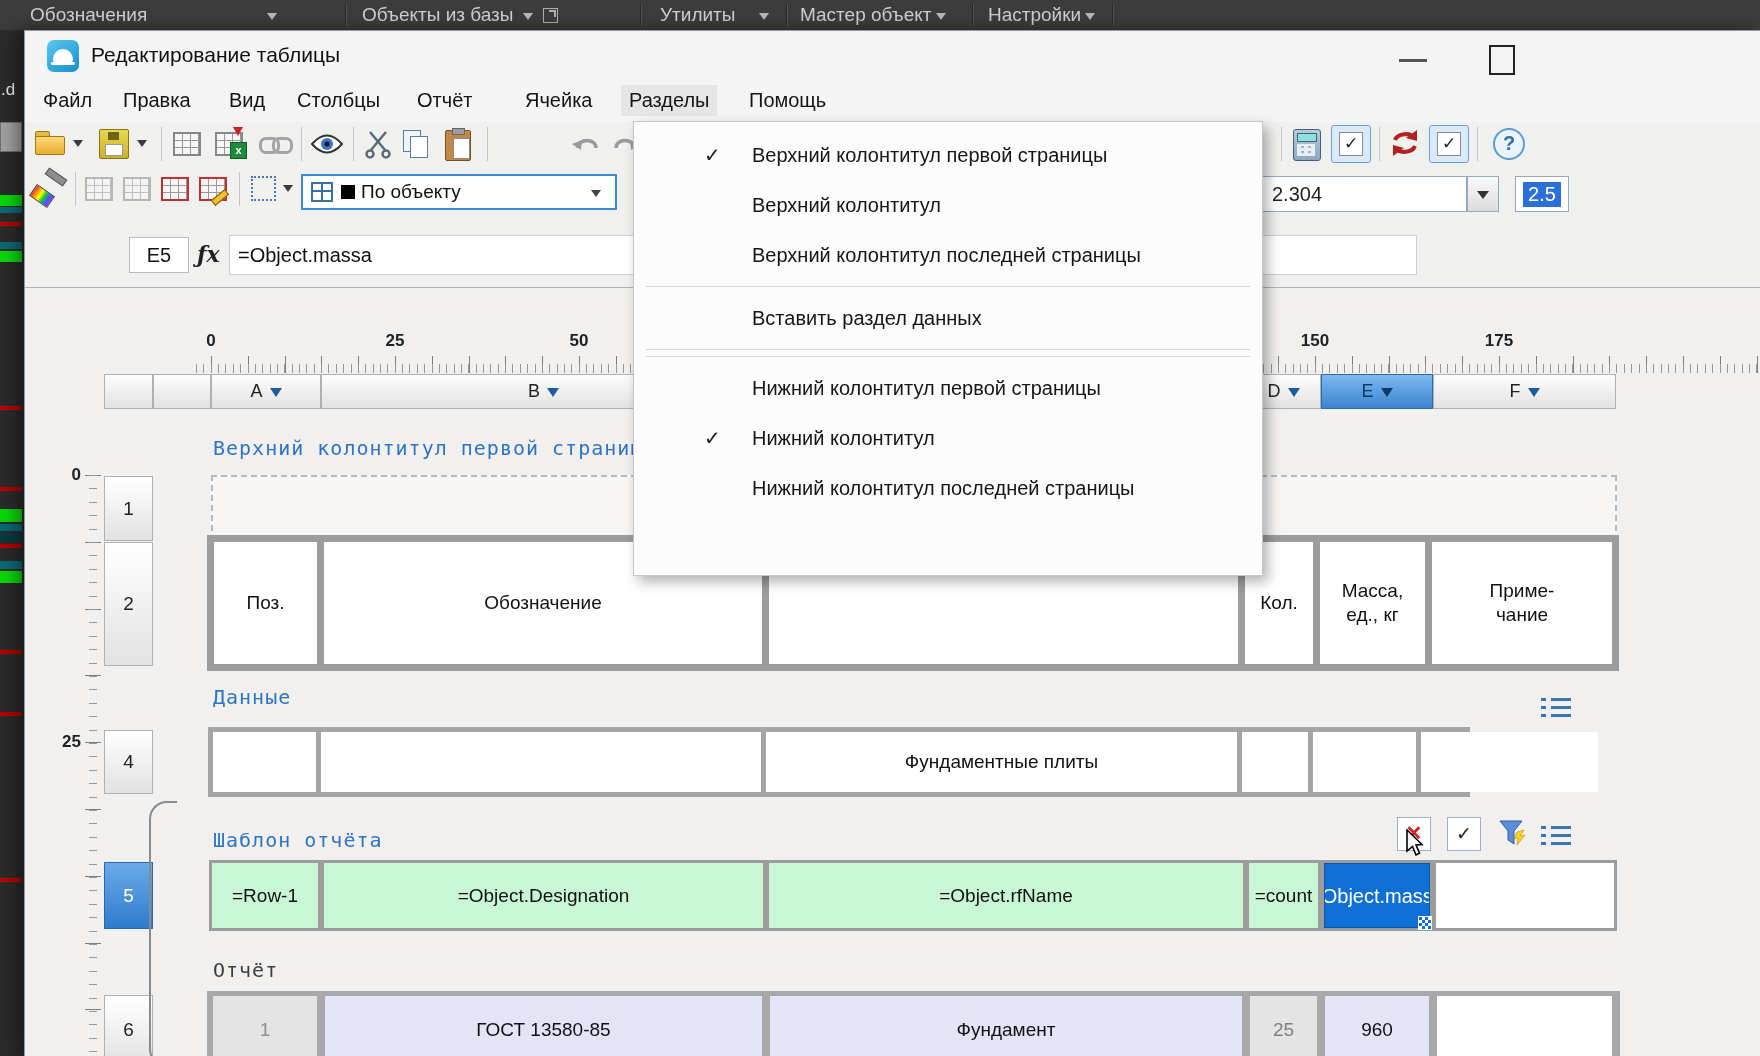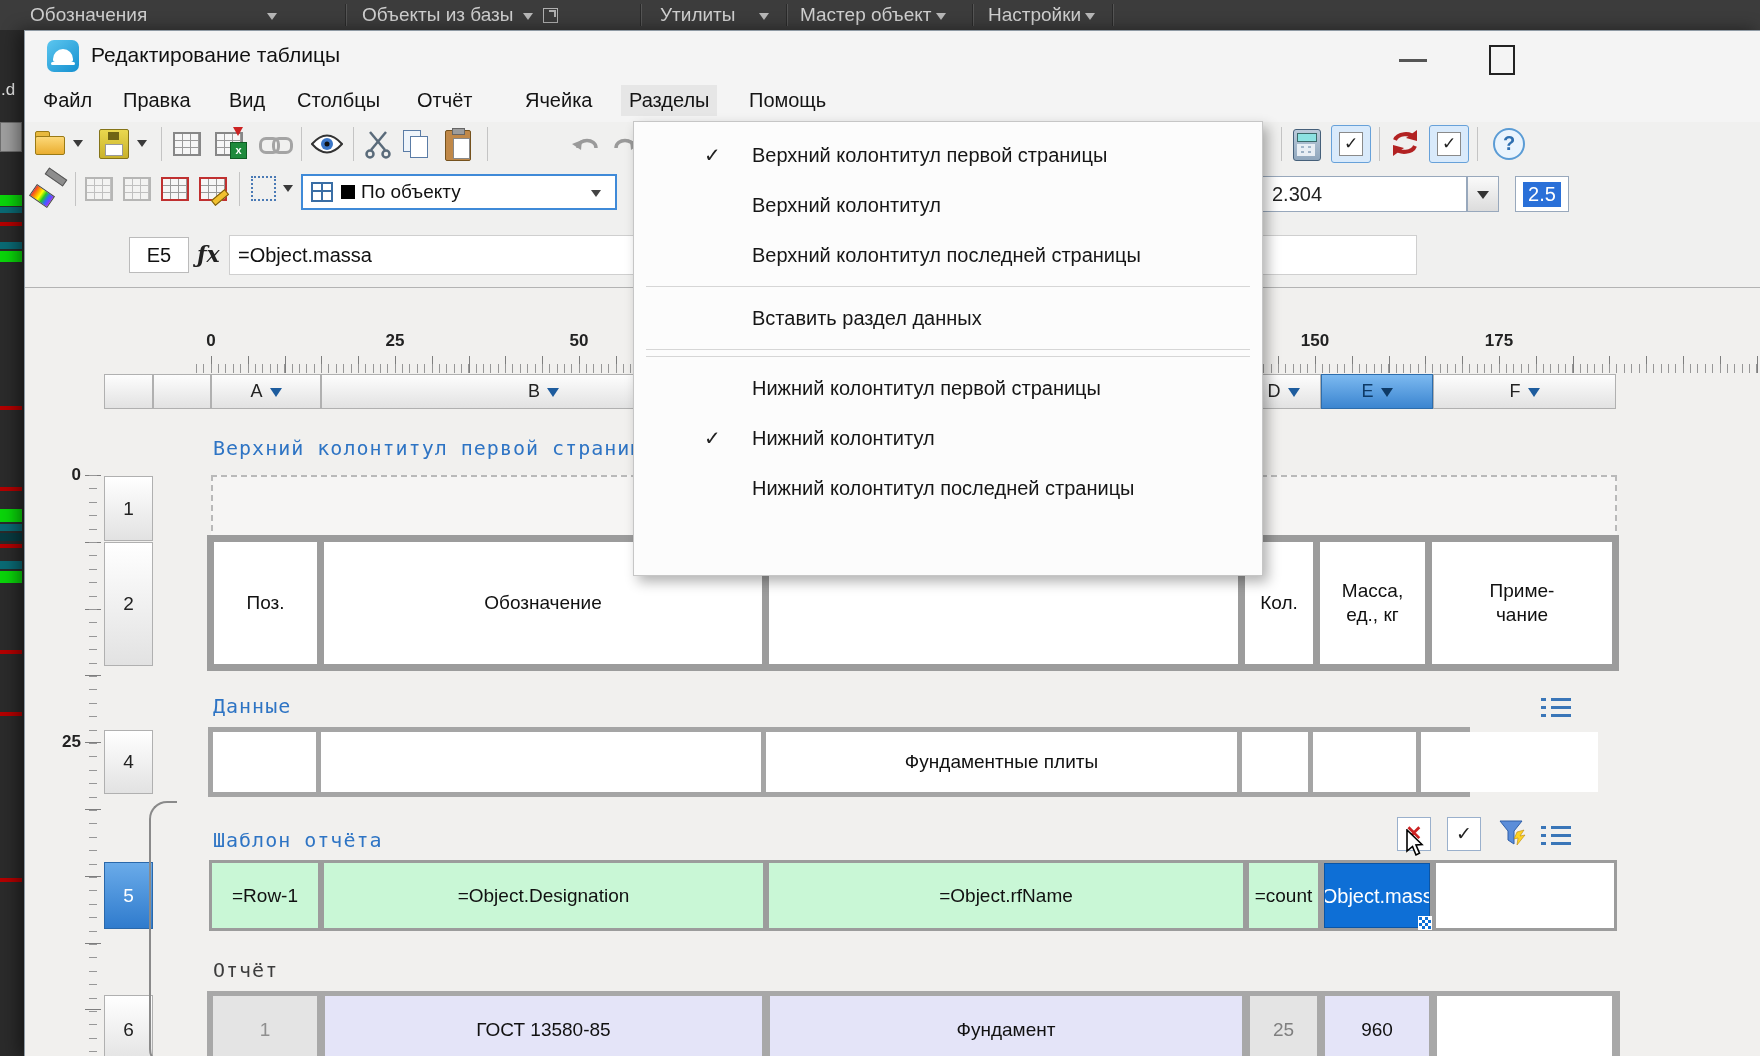--- a/index.html
+++ b/index.html
@@ -338,21 +338,21 @@
           <span class="car"></span>
       </div>
 
       <div class="rowhdr" style="top:187px;height:65px;">1</div>
       <div class="rowhdr" style="top:253px;height:124px;">2</div>
       <div class="rowhdr" style="top:441px;height:64px;">4</div>
       <div class="rowhdr sel" style="top:573px;height:67px;">5</div>
       <div class="rowhdr" style="top:706px;height:70px;">6</div>
 
       <div class="seclabel" style="left:188px;top:147px;">Верхний колонтитул первой страницы</div>
-      <div class="seclabel" style="left:188px;top:405px;">Данные</div>
+      <div class="seclabel" style="left:188px;top:396px;">Данные</div>
       <div class="seclabel" style="left:188px;top:539px;">Шаблон отчёта</div>
       <div class="seclabel" style="left:188px;top:669px;color:#3d3d3d;">Отчёт</div>
 
       <div style="position:absolute;left:186px;top:186px;width:1406px;height:66px;border:2px dashed #b9b9b9;background:#f6f5f4;box-sizing:border-box;"></div>
 
       <div class="rowblock" style="left:182px;top:246px;width:1412px;height:136px;background:#9c9c9c;">
         <div class="cell" style="left:7px;top:7px;width:103px;height:122px;">Поз.</div>
         <div class="cell" style="left:117px;top:7px;width:438px;height:122px;">Обозначение</div>
         <div class="cell" style="left:562px;top:7px;width:469px;height:122px;"></div>
         <div class="cell" style="left:1038px;top:7px;width:68px;height:122px;">Кол.</div>

